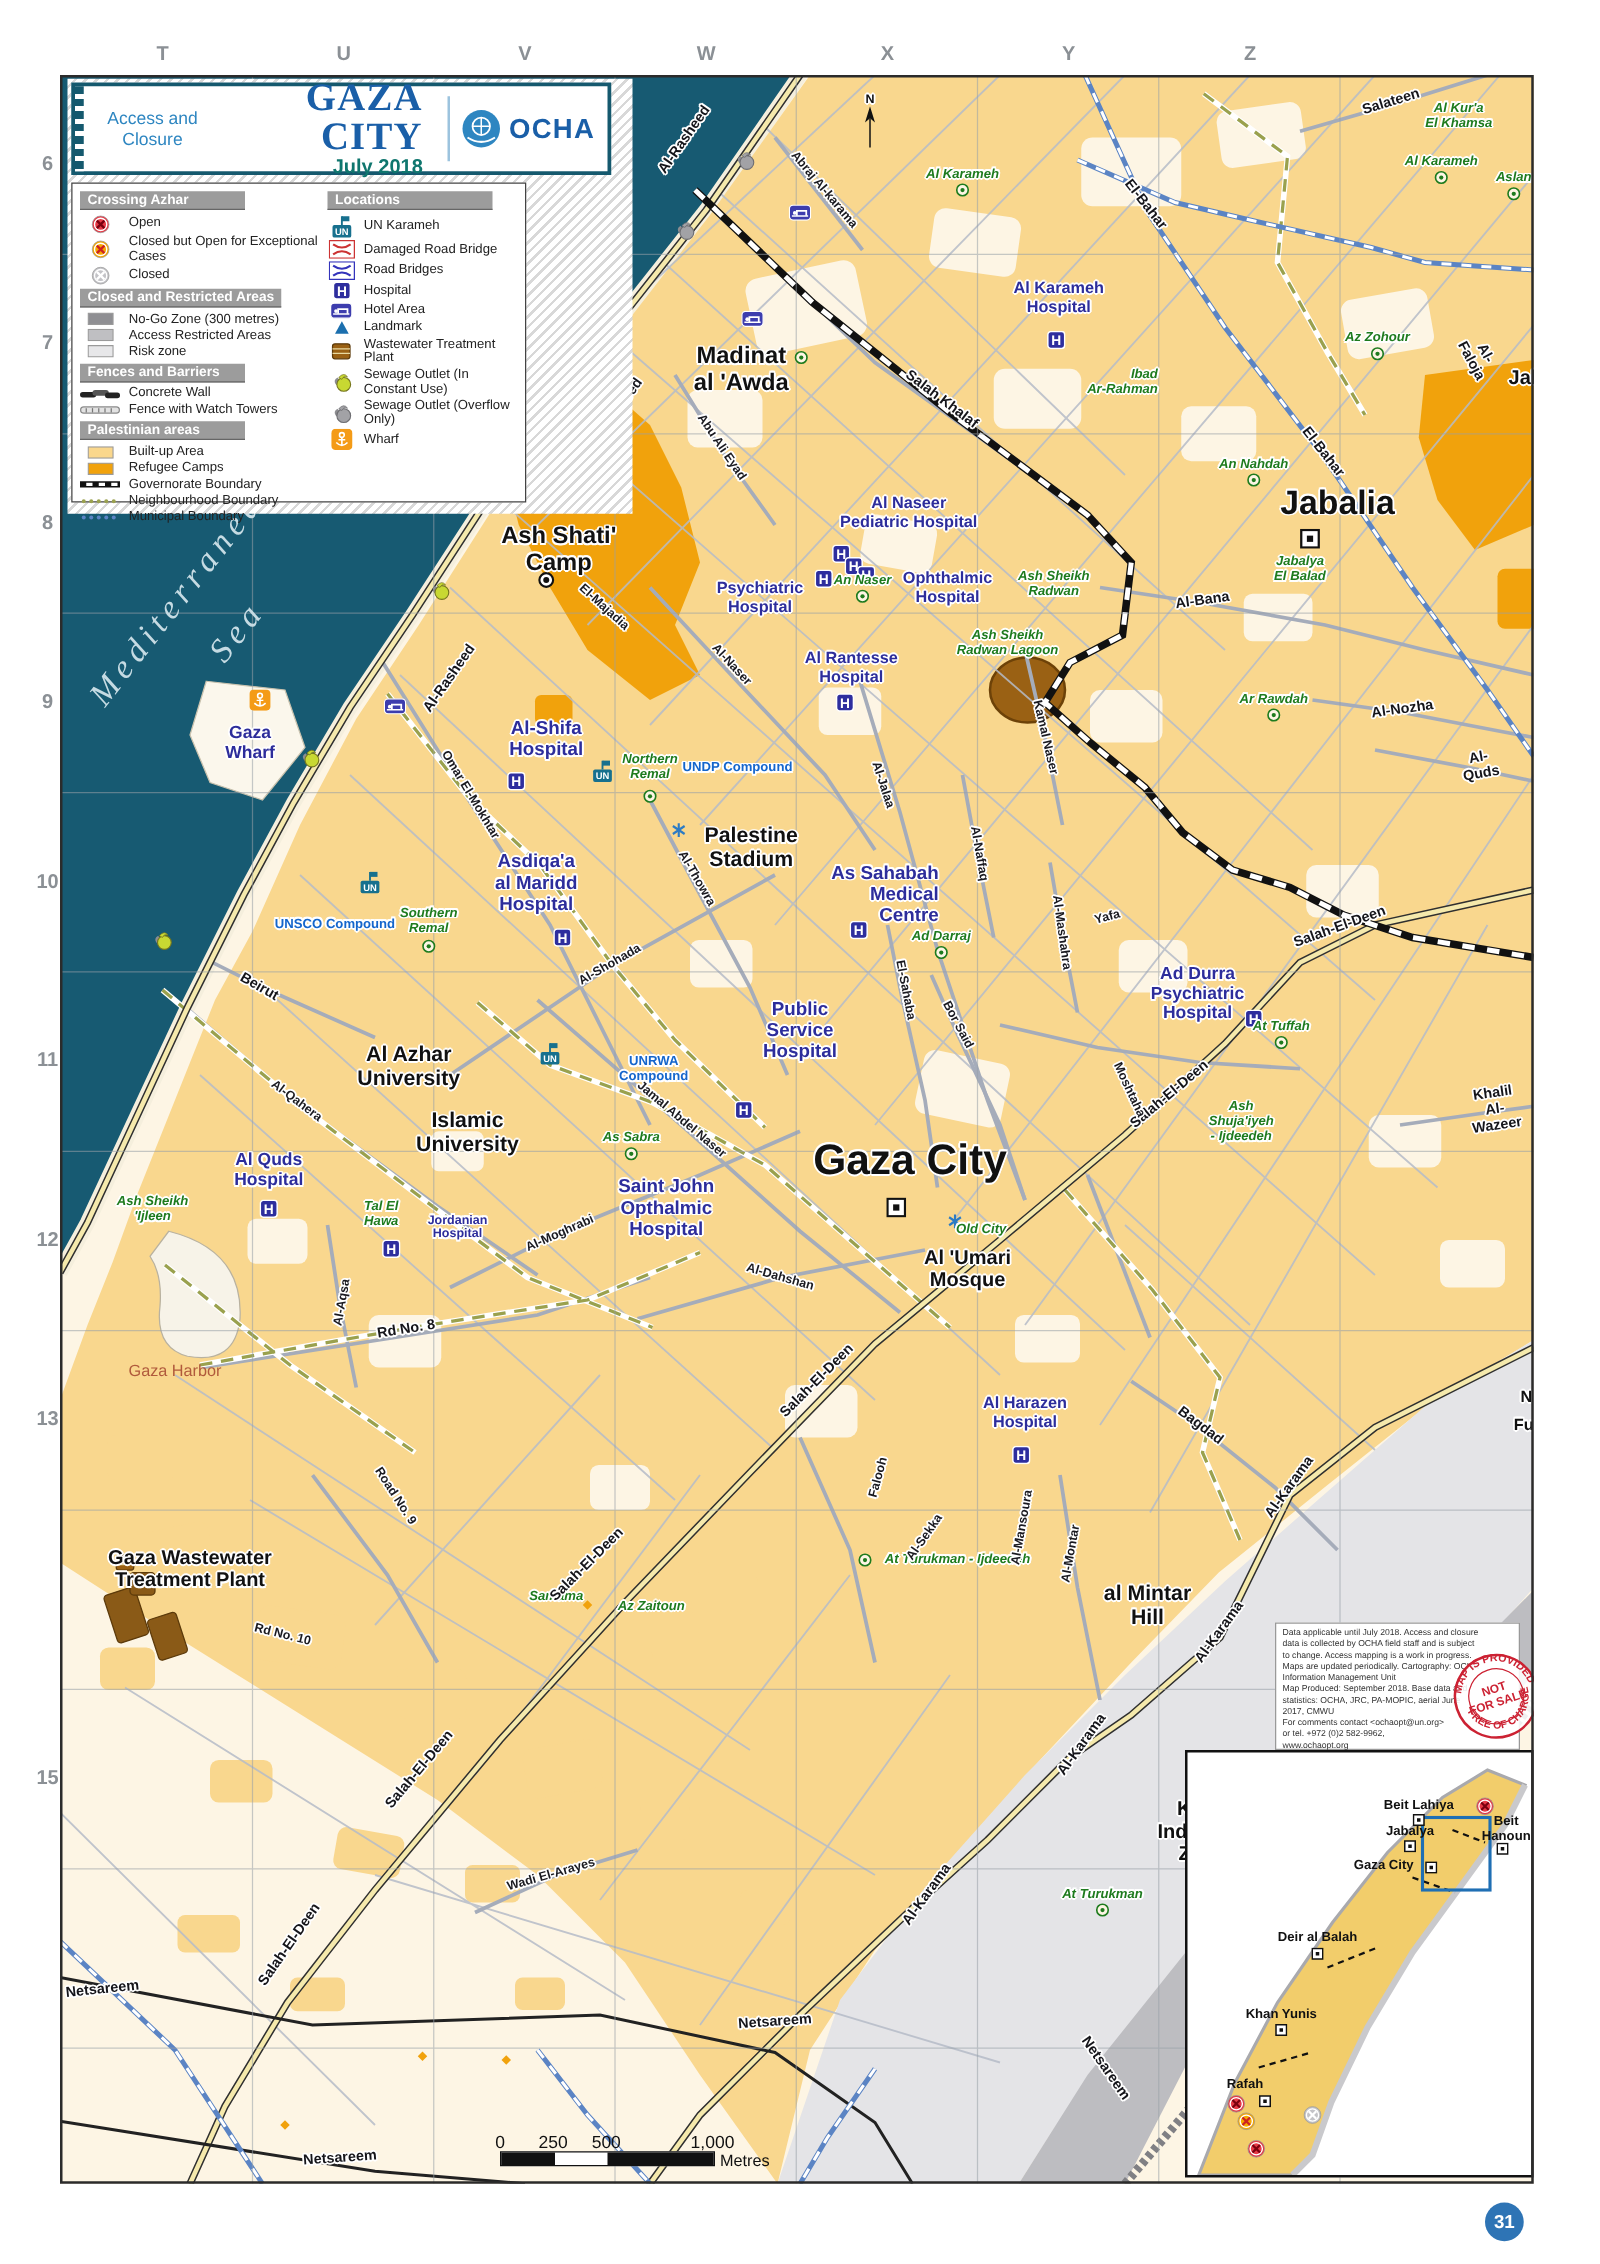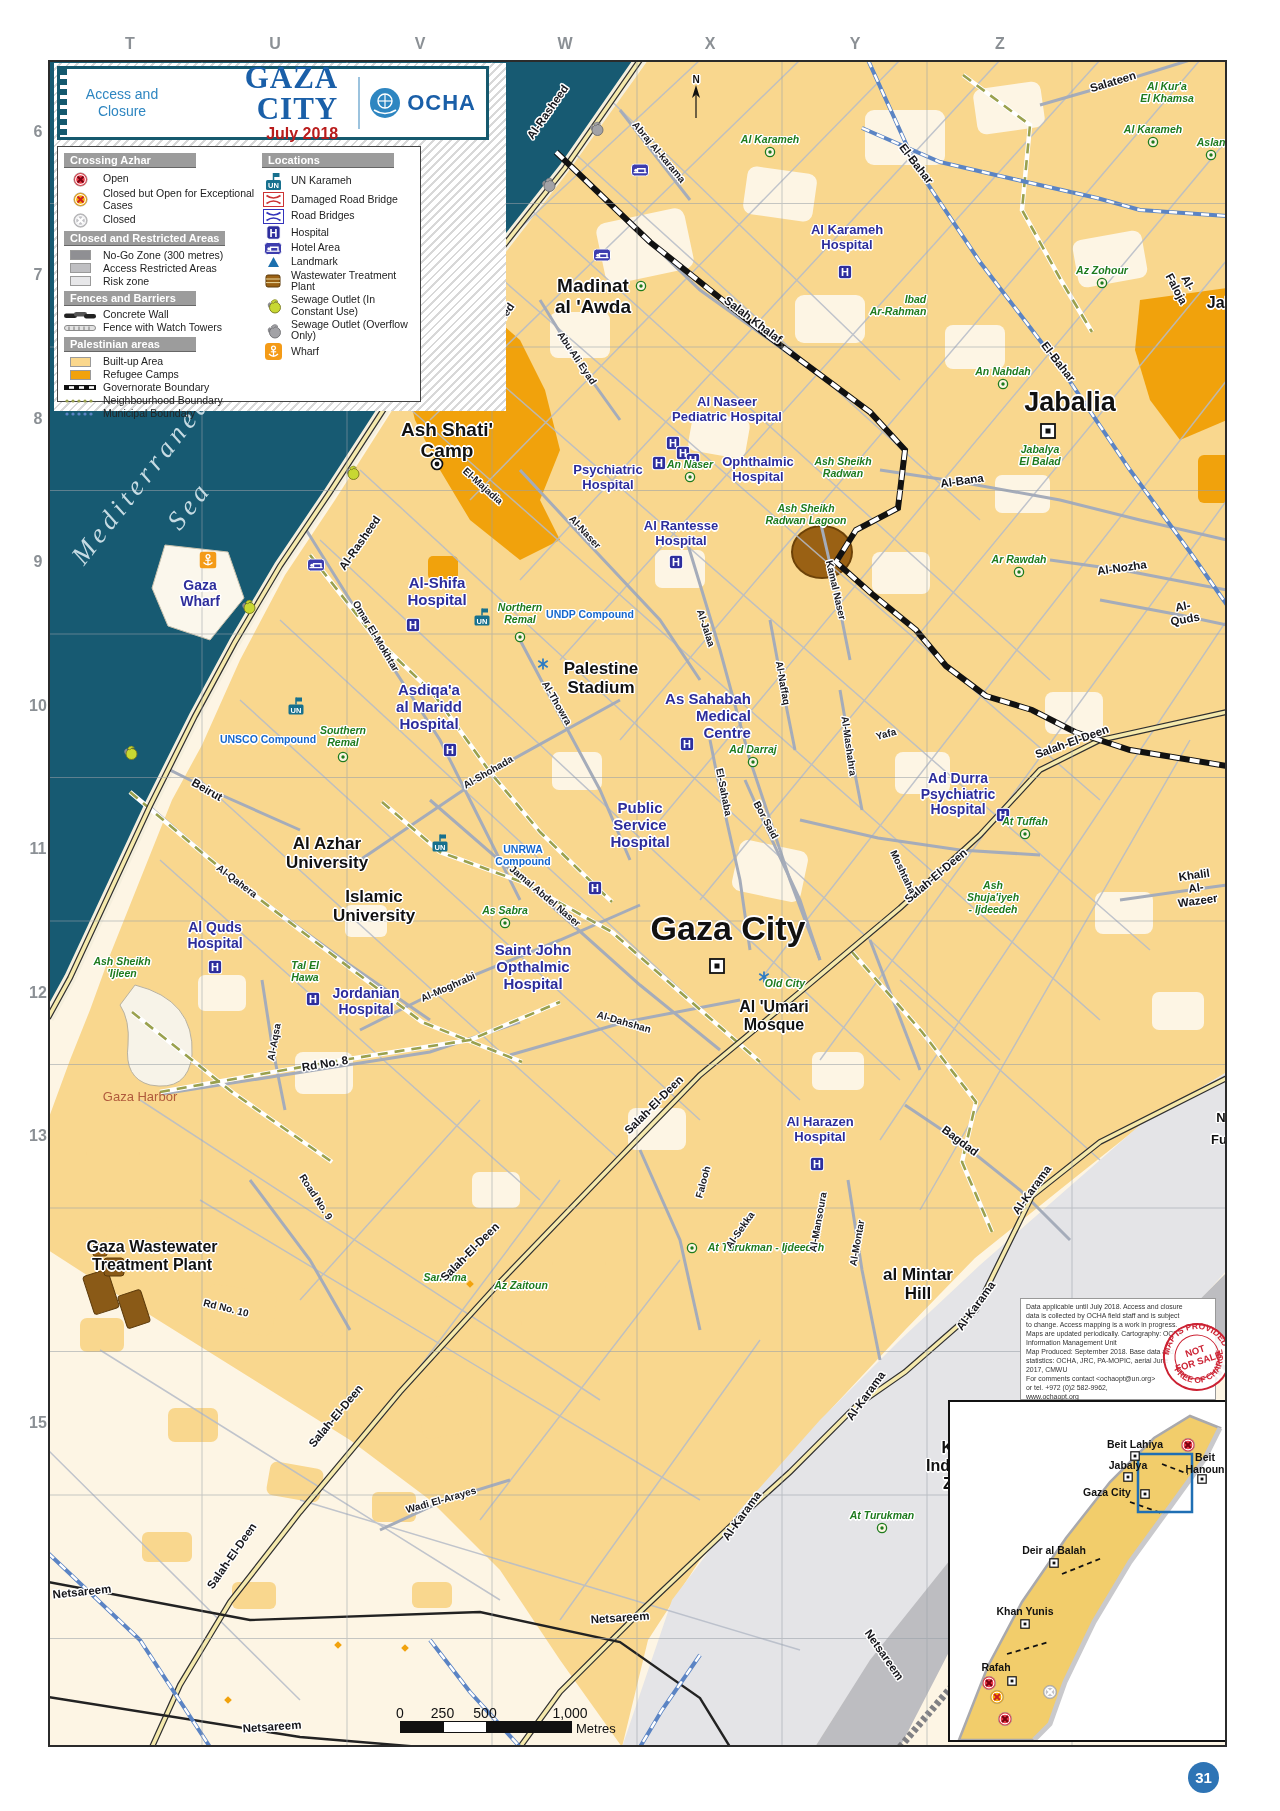--- a/index.html
+++ b/index.html
@@ -22,21 +22,21 @@
   .lbl.sea{font-family:"Liberation Serif",serif;font-size:27px;font-style:italic;color:#c6dbe3;letter-spacing:5px;text-shadow:none;line-height:2.0;}
   .lbl.icity{font-size:10.5px;font-weight:bold;color:#111;}
   .mapicon{position:absolute;transform:translate(-50%,-50%);line-height:0;}
   .hatch{position:absolute;left:6px;top:3px;width:452px;height:348px;z-index:5;
     background:repeating-linear-gradient(135deg,#fff 0 4px,#d8d8d8 4px 6px);}
   .header{position:absolute;left:9px;top:6px;width:432px;height:74px;background:#fff;border:3px solid #15596e;box-sizing:border-box;z-index:7;display:flex;align-items:center;}
   .header .perf{width:7px;align-self:stretch;background:repeating-linear-gradient(180deg,#15596e 0 6px,#fff 6px 10px);}
   .hdr-left{width:110px;text-align:center;color:#2e86c1;font-size:14px;line-height:1.25;}
   .hdr-mid{flex:1;text-align:right;padding-right:10px;}
   .hdr-title{font-family:"Liberation Serif",serif;font-weight:bold;font-size:31px;color:#1a5fa8;letter-spacing:1px;line-height:1;}
-  .hdr-date{font-size:16px;font-weight:bold;color:#b91c1c;line-height:1.2;}
+  .hdr-date{font-size:16px;font-weight:bold;color:#0f766e;line-height:1.2;}
   .hdr-div{width:2px;background:#9cc3de;align-self:stretch;margin:8px 8px 8px 10px;}
   .hdr-ocha{display:flex;align-items:center;gap:5px;padding-right:10px;}
   .hdr-ocha .org{font-size:22px;font-weight:bold;color:#1a5fa8;letter-spacing:1px;}
   .legend{position:absolute;left:9px;top:86px;width:364px;height:256px;background:#fff;border:1.5px solid #444;box-sizing:border-box;z-index:7;display:flex;padding:4px 6px;font-size:10.5px;color:#222;}
   .lcol{width:198px;} .rcol{flex:1;}
   .lsec-h{background:#9c9c9c;color:#fff;font-weight:bold;font-size:11px;padding:1px 6px;margin:2px 0 2px 0;display:inline-block;min-width:120px;border-bottom:1px solid #666;}
   .lrow{display:flex;align-items:center;gap:7px;margin:1.5px 0;}
   .lrow .li{width:32px;display:flex;justify-content:center;line-height:0;}
   .rcol .lrow .li{width:22px;}
   .lrow .lt{flex:1;line-height:1.1;}
@@ -553,21 +553,21 @@
 Psychiatric
 Hospital</div>
         <div class="lbl hosp" style="left: 592px; top: 765px; font-size: 15px; transform: translate(-50%, -50%);">Public
 Service
 Hospital</div>
         <div class="lbl hosp" style="left: 167px; top: 876px; font-size: 14px; transform: translate(-50%, -50%);">Al Quds
 Hospital</div>
         <div class="lbl hosp" style="left: 485px; top: 907px; font-size: 15px; transform: translate(-50%, -50%);">Saint John
 Opthalmic
 Hospital</div>
-        <div class="lbl hosp" style="left: 318px; top: 942px; font-size: 14px; transform: translate(-50%, -50%);">Jordanian
+        <div class="lbl hosp" style="left: 318px; top: 922px; font-size: 10px; transform: translate(-50%, -50%);">Jordanian
 Hospital</div>
         <div class="lbl hosp" style="left: 772px; top: 1070px; transform: translate(-50%, -50%);">Al Harazen
 Hospital</div>
         <div class="lbl hosp" style="left: 152px; top: 534px; font-size: 14px; transform: translate(-50%, -50%);">Gaza
 Wharf</div>
         <div class="lbl grn" style="left: 1119px; top: 33px; transform: translate(-50%, -50%);">Al Kur'a
 El Khamsa</div>
         <div class="lbl grn" style="left: 1105px; top: 70px; transform: translate(-50%, -50%);">Al Karameh</div>
         <div class="lbl grn" style="left: 1163px; top: 83px; transform: translate(-50%, -50%);">Aslan</div>
         <div class="lbl grn" style="left: 722px; top: 80px; transform: translate(-50%, -50%);">Al Karameh</div>

